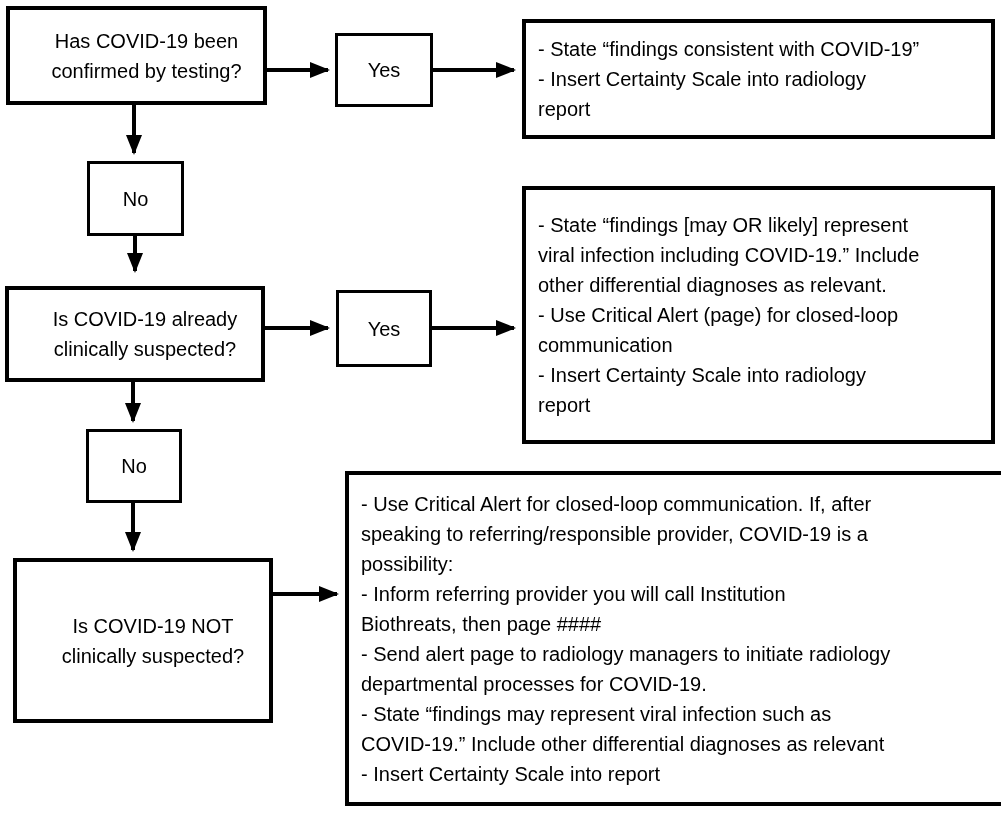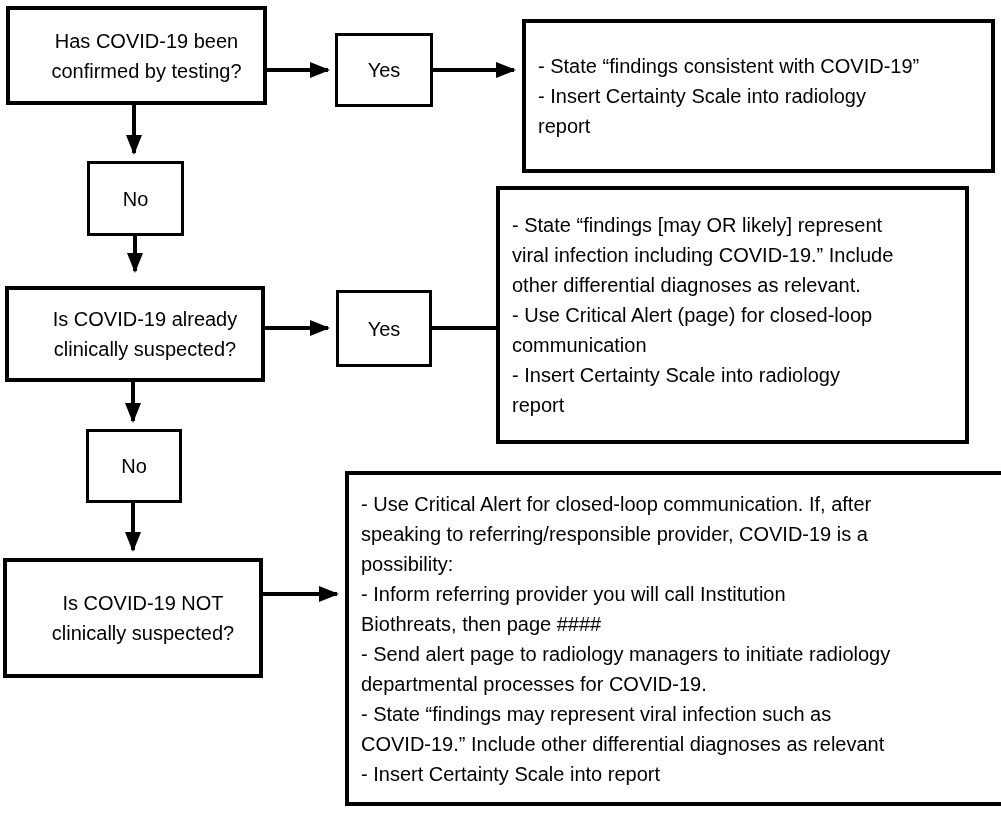--- a/index.html
+++ b/index.html
@@ -78,42 +78,42 @@
     <path class="arrow" marker-end="url(#ah)" d="M133,375 V421"></path>
     <path class="arrow" marker-end="url(#ah)" d="M133,503 V550"></path>
     <path class="arrow" marker-end="url(#ah)" d="M263,594 H337"></path>
   </svg>
 
   <div class="box decision" style="left:6px; top:6px; width:261px; height:99px;">Has COVID-19 been
 confirmed by testing?</div>
 
   <div class="box tag" style="left:335px; top:33px; width:98px; height:74px;">Yes</div>
 
-  <div class="box action" style="left:522px; top:19px; width:473px; height:154px;">- State “findings consistent with COVID-19”
+  <div class="box action" style="left:522px; top:19px; width:473px; height:120px;">- State “findings consistent with COVID-19”
 - Insert Certainty Scale into radiology
 report</div>
 
   <div class="box tag" style="left:87px; top:161px; width:97px; height:75px;">No</div>
 
   <div class="box decision" style="left:5px; top:286px; width:260px; height:96px;">Is COVID-19 already
 clinically suspected?</div>
 
   <div class="box tag" style="left:336px; top:290px; width:96px; height:77px;">Yes</div>
 
-  <div class="box action" style="left:496px; top:186px; width:473px; height:258px;">- State “findings [may OR likely] represent
+  <div class="box action" style="left:522px; top:186px; width:473px; height:258px;">- State “findings [may OR likely] represent
 viral infection including COVID-19.” Include
 other differential diagnoses as relevant.
 - Use Critical Alert (page) for closed-loop
 communication
 - Insert Certainty Scale into radiology
 report</div>
 
   <div class="box tag" style="left:86px; top:429px; width:96px; height:74px;">No</div>
 
-  <div class="box decision" style="left:3px; top:558px; width:260px; height:120px;">Is COVID-19 NOT
+  <div class="box decision" style="left:13px; top:558px; width:260px; height:165px;">Is COVID-19 NOT
 clinically suspected?</div>
 
   <div class="box action" style="left:345px; top:471px; width:769px; height:335px;">- Use Critical Alert for closed-loop communication. If, after
 speaking to referring/responsible provider, COVID-19 is a
 possibility:
 - Inform referring provider you will call Institution
 Biothreats, then page ####
 - Send alert page to radiology managers to initiate radiology
 departmental processes for COVID-19.
 - State “findings may represent viral infection such as

